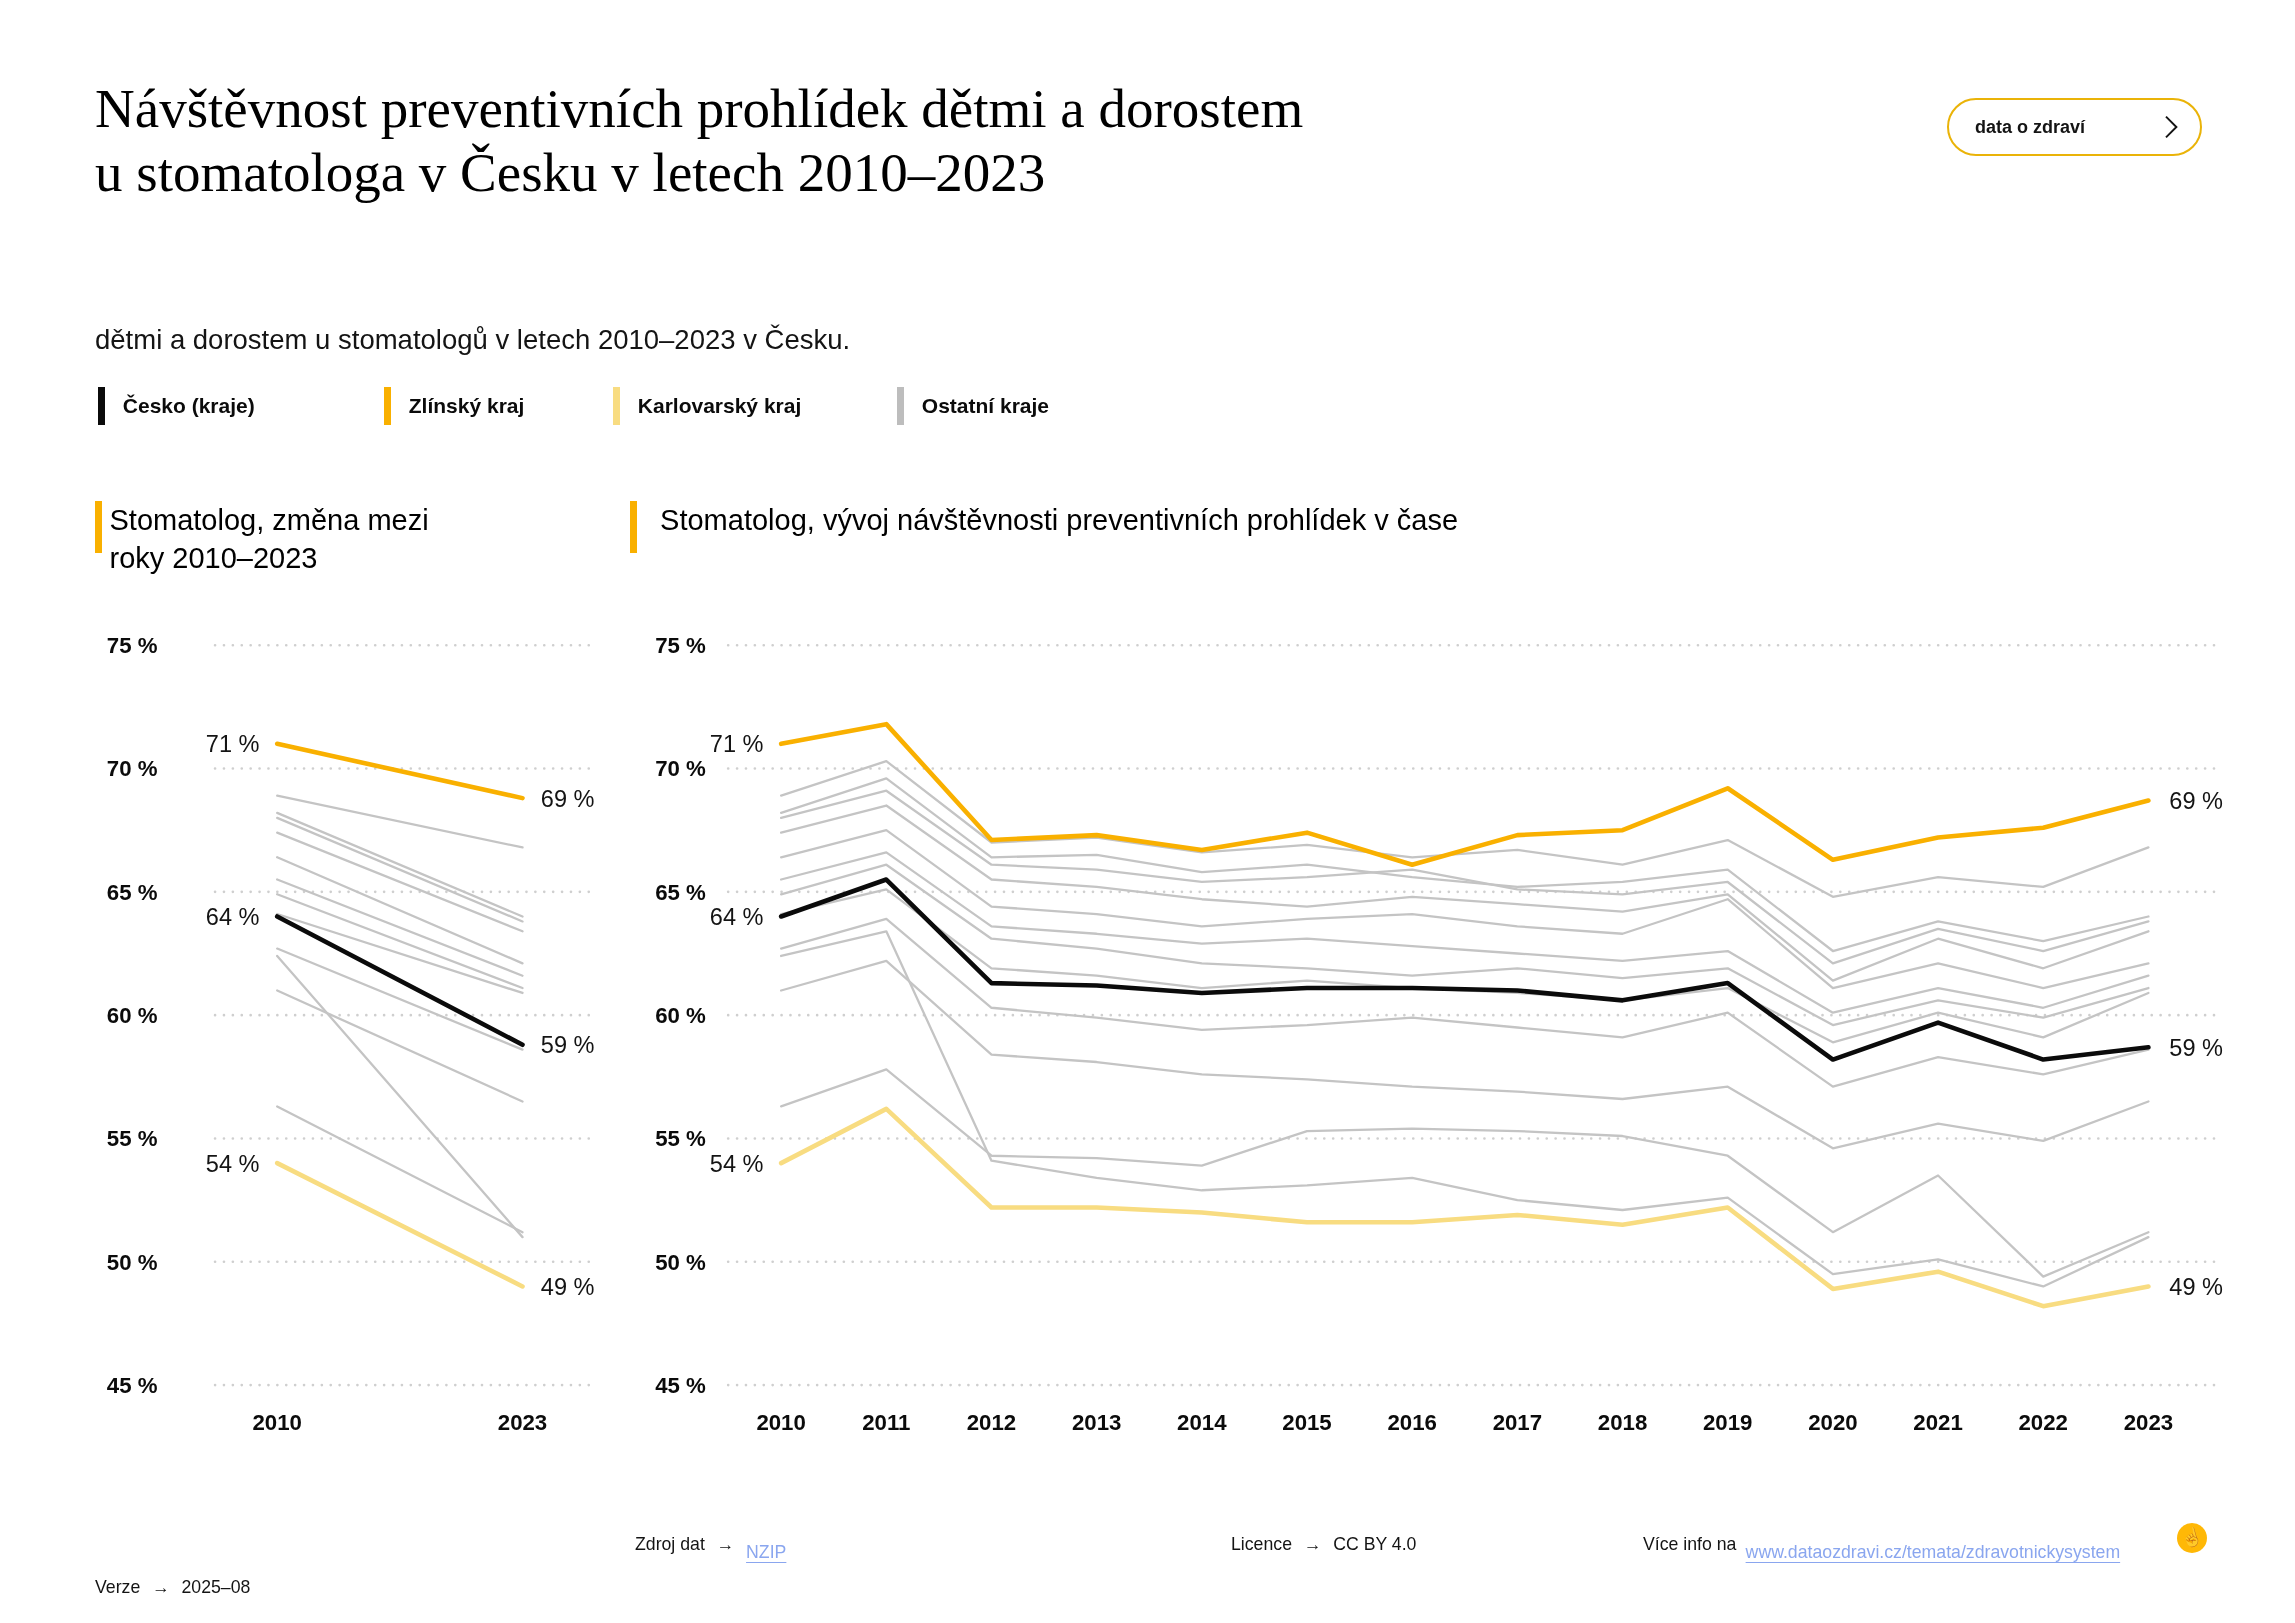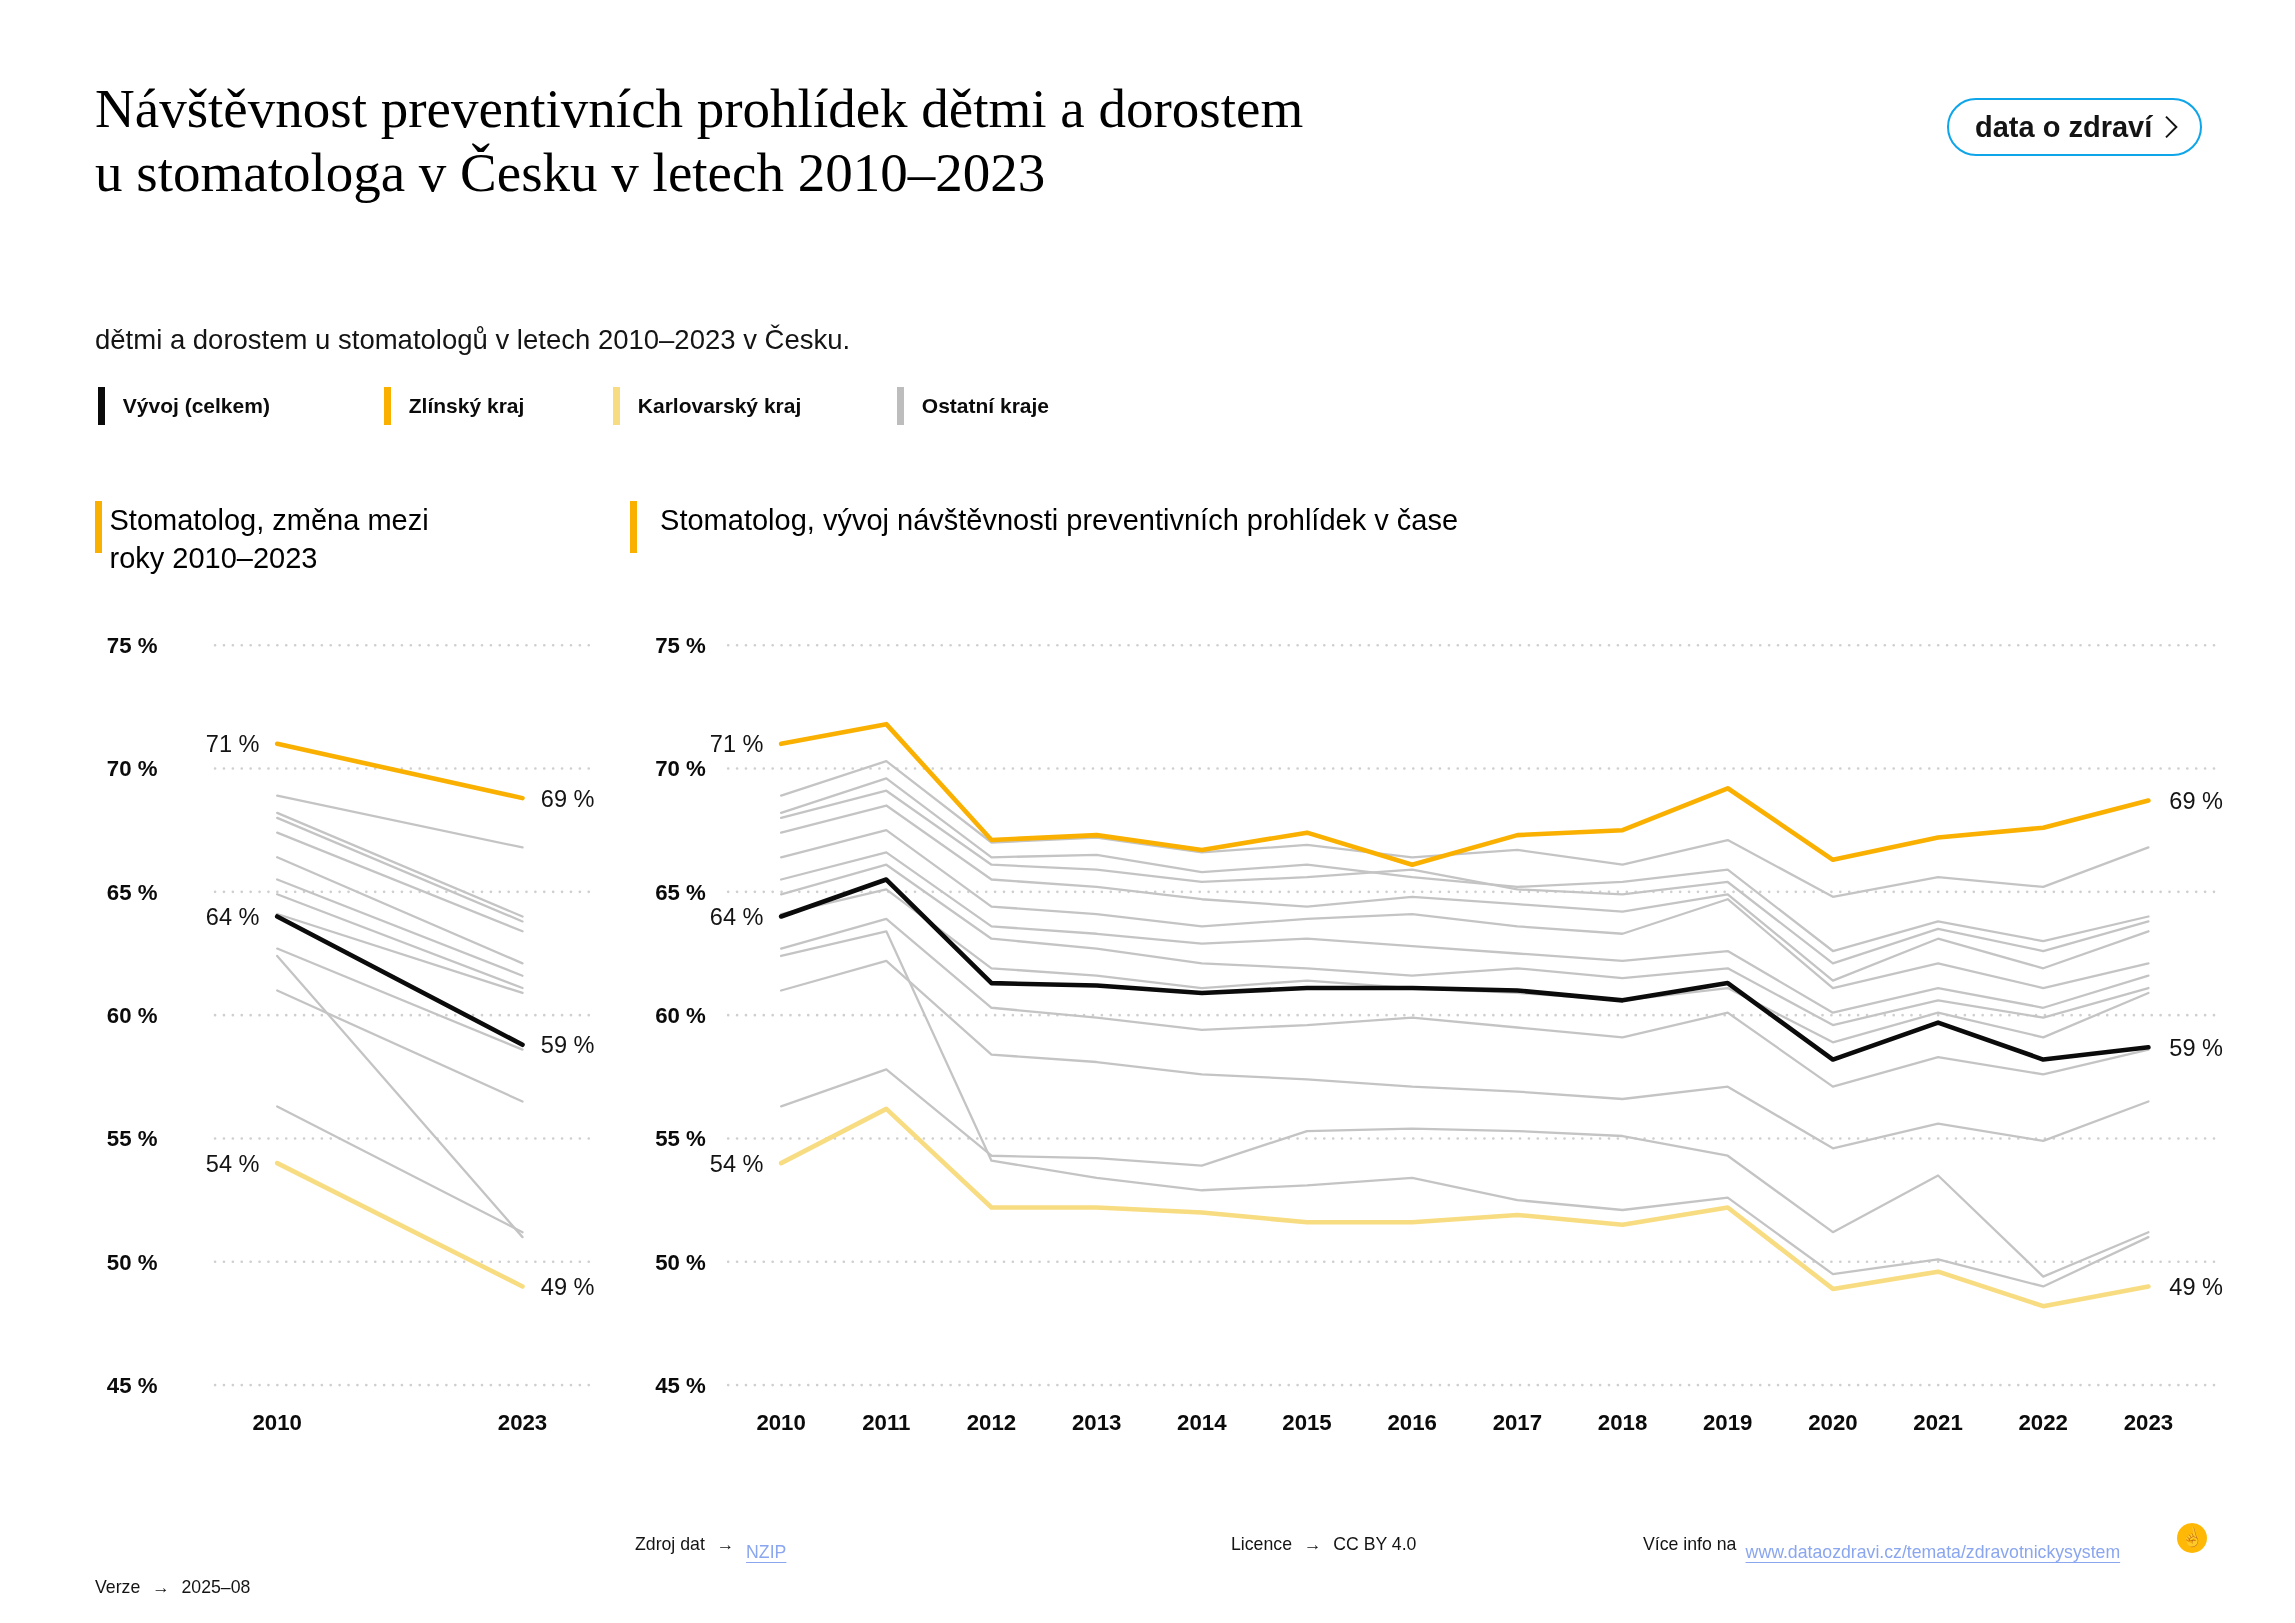--- a/index.html
+++ b/index.html
@@ -1,23 +1,23 @@
 <!DOCTYPE html>
 <html style="font-size:10.5px"><head>
 <meta charset="utf-8">
 <style>
   html,body{margin:0;padding:0;background:#ffffff;}
   .page{position:relative;width:2295px;height:1623px;background:#ffffff;overflow:hidden;
         font-family:"Liberation Sans",sans-serif;color:#111;}
   .title{position:absolute;left:95px;top:77px;margin:0;font-family:"Liberation Serif",serif;
          font-weight:500;font-size:55px;line-height:1.16;color:#000;letter-spacing:0;}
   .title .tl{display:block;}
-  .cta{position:absolute;left:1947px;top:98px;width:255px;height:58px;border:2px solid #0ea5e9;
+  .cta{position:absolute;left:1947px;top:98px;width:255px;height:58px;border:2px solid #eab308;
        border-radius:29px;display:flex;align-items:center;justify-content:space-between;
-       padding:0 22px 0 26px;box-sizing:border-box;font-size:29px;font-weight:600;color:#141414;
+       padding:0 22px 0 26px;box-sizing:border-box;font-size:18px;font-weight:600;color:#141414;
        text-decoration:none;cursor:pointer;background:#fff;}
   .subtitle{position:absolute;left:95px;top:278px;margin:0;font-size:27.5px;line-height:1.5;
             color:#141414;font-weight:400;}
   .legend{position:absolute;left:0;top:387px;width:100%;height:38px;}
   .legend-item{position:absolute;top:0;display:flex;align-items:center;gap:18.3px;height:38px;}
   .legend-bar{width:6.5px;height:38px;}
   .legend-label{font-size:21px;font-weight:700;color:#0b0b0b;white-space:nowrap;}
   .chart-head{position:absolute;top:501px;display:flex;gap:23.6px;align-items:flex-start;}
   .accent-bar{width:6.5px;height:52px;background:#F9B000;flex:0 0 6.5px;}
   .chart-title{font-size:29px;line-height:1.32;color:#000;font-weight:400;}
@@ -52,21 +52,21 @@
   </a>
 
   <p class="subtitle">
     <br>
     <span>dětmi a dorostem u stomatologů v letech 2010–2023 v Česku.</span>
   </p>
 
   <div class="legend">
       <div class="legend-item" style="left: 98px;">
         <div class="legend-bar" style="background: rgb(11, 11, 11);"></div>
-        <div class="legend-label">Vývoj (celkem)</div>
+        <div class="legend-label">Česko (kraje)</div>
       </div>
       <div class="legend-item" style="left: 384px;">
         <div class="legend-bar" style="background: rgb(249, 176, 0);"></div>
         <div class="legend-label">Zlínský kraj</div>
       </div>
       <div class="legend-item" style="left: 613px;">
         <div class="legend-bar" style="background: rgb(248, 220, 129);"></div>
         <div class="legend-label">Karlovarský kraj</div>
       </div>
       <div class="legend-item" style="left: 897px;">

